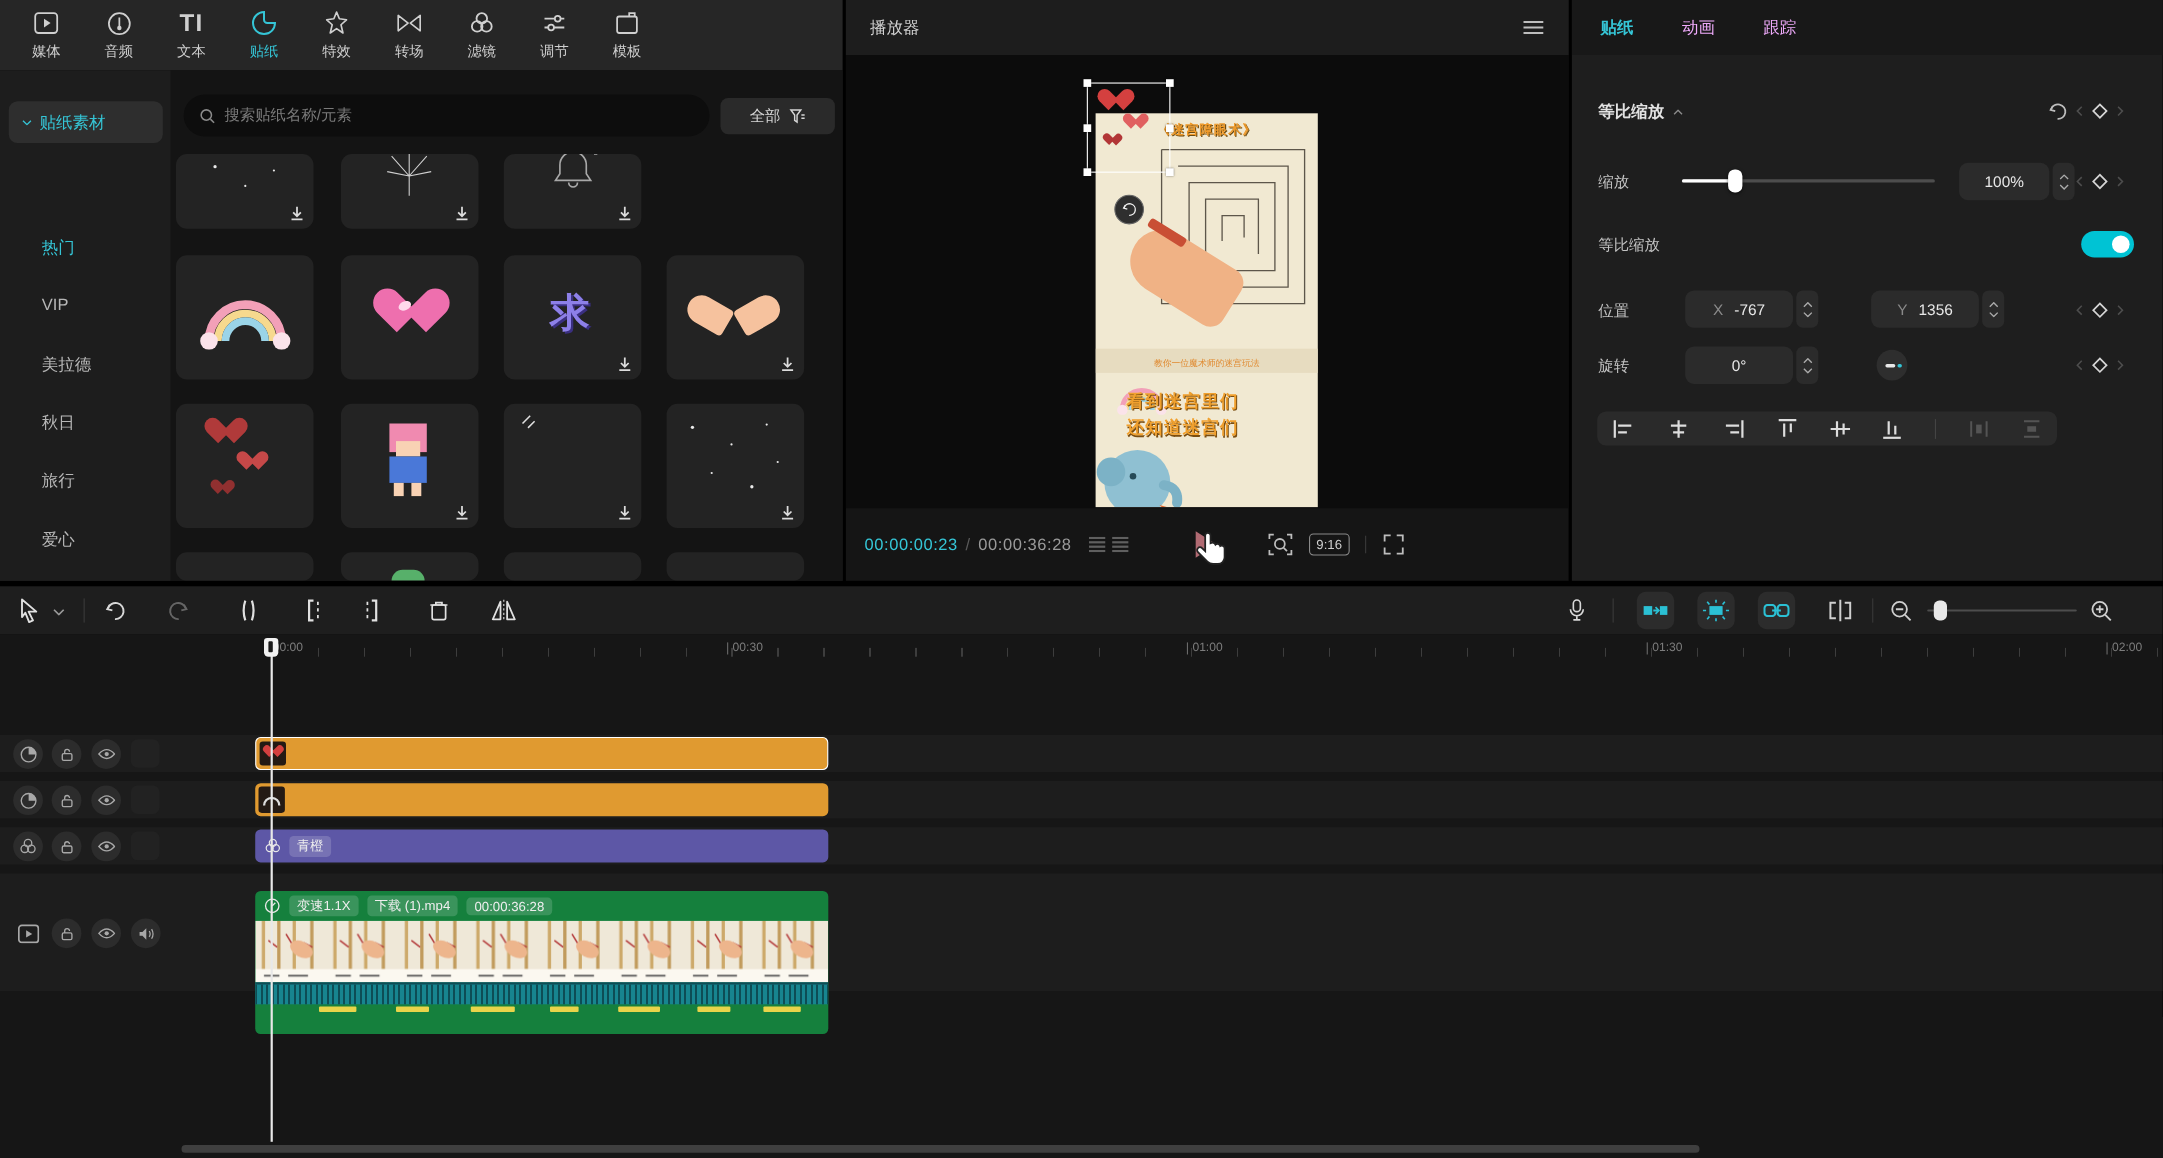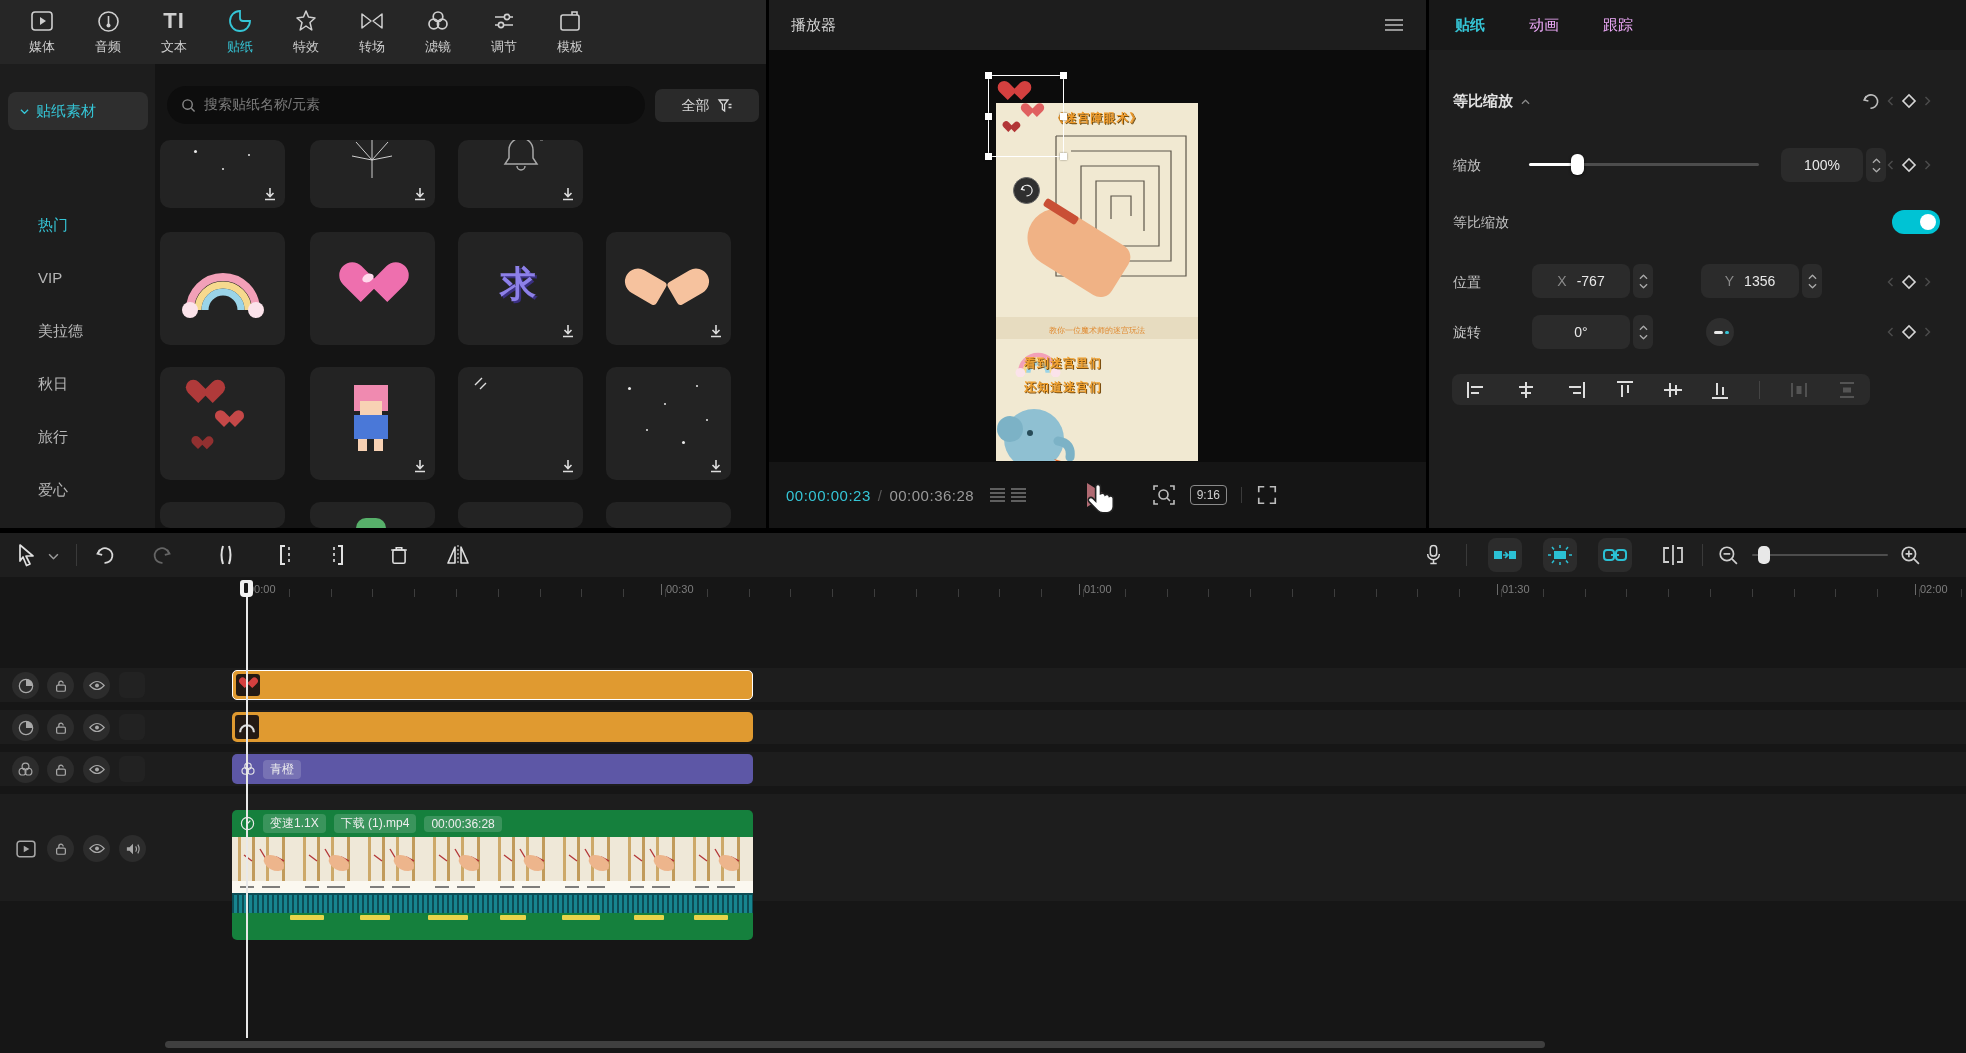--- a/index.html
+++ b/index.html
@@ -39,21 +39,21 @@
   .heart i:before { left:25%; transform:rotate(-45deg); transform-origin:0 100%; }
   .heart i:after { left:25%; transform:rotate(45deg); transform-origin:100% 100%; }
 
   
   .player-panel { left:769px; top:0; width:657px; height:528px; background:#151515; }
   .player-head { position:absolute; left:0; top:0; width:100%; height:50px; background:#1d1d1d; display:flex; align-items:center; justify-content:space-between; padding:0 22px; font-size:15px; color:#d2d2d2; }
   .stage { position:absolute; left:0; top:50px; width:100%; height:412px; background:#0c0c0c; }
   .video { position:absolute; left:227px; top:13px; width:202px; height:358px; background:#f1e9d2; overflow:hidden;margin-top:40px; }
   .v-title { position:absolute; left:0; top:7px; width:100%; text-align:center; font-size:12px; font-weight:bold; color:#ef9a2a; text-shadow:1px 1px 0 #6b4a12; letter-spacing:1px; }
   .v-cap { position:absolute; left:0; top:222px; width:100%; text-align:center; font-size:8px; color:#e08a30; }
-  .v-line { position:absolute; left:28px; font-size:12px; font-weight:bold; color:#f0a02e; text-shadow:1px 1px 0 #7a4d10, -1px 0 0 #fff3; letter-spacing:1px;text-align:right; }
+  .v-line { position:absolute; left:28px; font-size:16px; font-weight:bold; color:#f0a02e; text-shadow:1px 1px 0 #7a4d10, -1px 0 0 #fff3; letter-spacing:1px;text-align:right; }
   .sel-box { position:absolute; left:219px; top:25px; width:76px; height:82px; border:1.5px solid #fff; }
   .handle { position:absolute; width:7px; height:7px; background:#fff; box-shadow:0 0 2px #0008; }
   .rot-handle { position:absolute; left:244px; top:127px; width:27px; height:27px; border-radius:50%; background:#2f2f2f; border:1px solid #666; display:flex; align-items:center; justify-content:center; cursor:pointer; }
   .play-bar { position:absolute; left:0; top:462px; width:100%; height:66px; display:flex; align-items:center; }
   .timecode { font-size:15px; letter-spacing:.5px; }
   .ratio-btn { border:1px solid #8a8a8a; border-radius:4px; color:#cfcfcf; font-size:12px; padding:2px 6px; cursor:pointer; }
 
   
   .right-panel { left:1429px; top:0; width:537px; height:528px; background:#1e1e1e; }
   .insp-tabs { position:absolute; left:0; top:0; width:100%; height:50px; background:#181818; display:flex; align-items:center; gap:44px; padding-left:26px; font-size:15px; }

